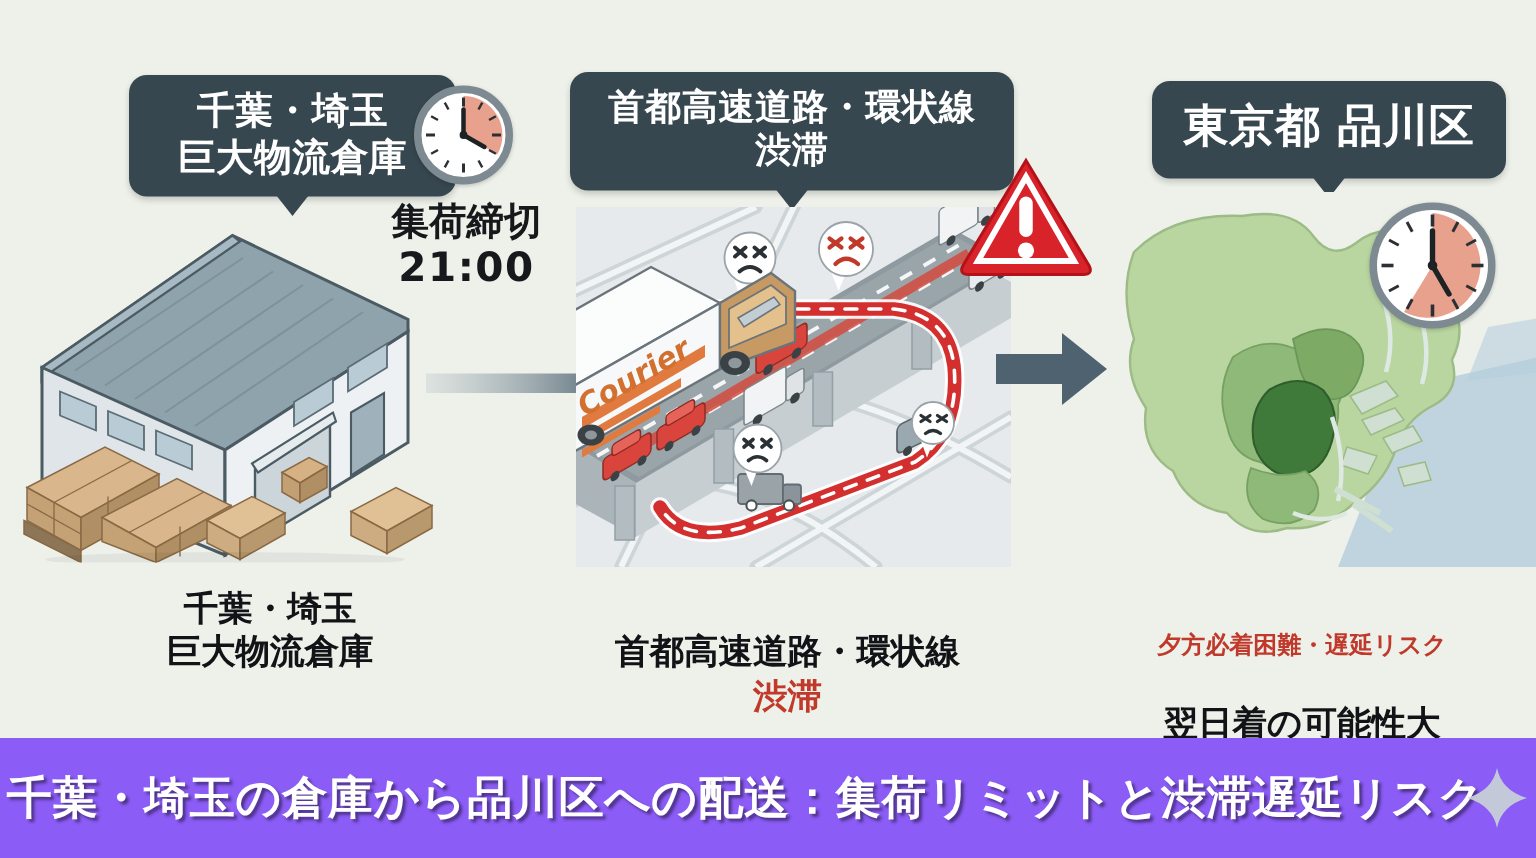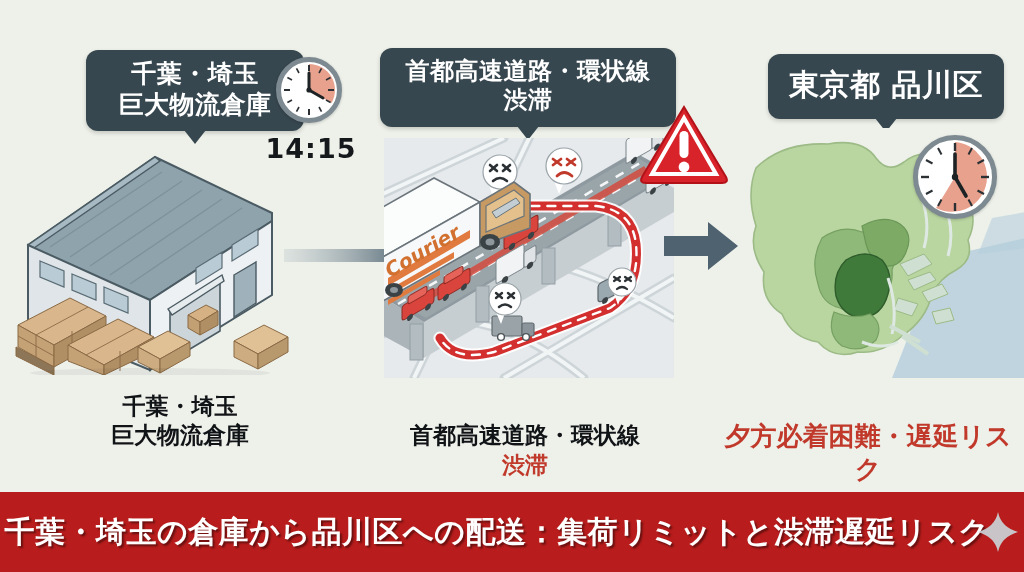--- a/index.html
+++ b/index.html
@@ -60,27 +60,27 @@
   
   #warning-triangle{position:absolute;left:638px;top:103px;}
 
   
   .caption{position:absolute;text-align:center;font-weight:700;
            line-height:1.28;color:#111417;white-space:pre-line;}
   #caption-warehouse{left:50px;top:392px;width:260px;font-size:23px;}
   #caption-highway{left:375px;top:392px;width:300px;font-size:23px;}
   #caption-destination{left:718px;top:392px;width:300px;font-size:22px;}
   .caption .accent-red{color:#c0392b;display:block;}
-  #caption-destination .line1{color:#c0392b;font-size:26px;display:block;}
+  #caption-destination .line1{color:#c0392b;font-size:16px;display:block;}
   #caption-destination .line2{color:#111417;font-size:23px;display:block;}
 
   
   #bottom-banner{
     position:absolute;left:0;bottom:0;width:1024px;height:80px;
-    background:#b91c1c;display:flex;align-items:center;justify-content:center;
+    background:#8b5cf6;display:flex;align-items:center;justify-content:center;
     gap:0;
   }
   #bottom-banner-text{
     color:#ffffff;font-size:30px;font-weight:700;letter-spacing:.5px;
     text-shadow:2px 2px 2px rgba(0,0,0,.45);
   }
   #sparkle-icon{flex:0 0 auto;margin-left:-14px;}
 </style>
 </head>
 <body>
@@ -187,21 +187,22 @@
         <line x1="6.4" y1="15.5" x2="11" y2="18"></line>
         <line x1="15.5" y1="6.4" x2="18" y2="11"></line>
       </g>
       <line x1="28" y1="28" x2="28" y2="11" stroke="#1d2224" stroke-width="3" stroke-linecap="round"></line>
       <line x1="28" y1="28" x2="42" y2="36" stroke="#1d2224" stroke-width="3" stroke-linecap="round"></line>
       <circle cx="28" cy="28" r="2.6" fill="#1d2224"></circle>
     </svg>
   </div>
 
   <div class="deadline">
-    <div class="num">14:15</div>
+    <div>集荷締切</div>
+    <div class="num">21:00</div>
   </div>
 
   <svg id="arrow-warehouse-to-highway" width="104" height="26" viewBox="0 0 104 26">
     <defs>
       <linearGradient id="ag1" x1="0" y1="0" x2="1" y2="0">
         <stop offset="0" stop-color="#a9b6bd" stop-opacity=".25"></stop>
         <stop offset="1" stop-color="#6d7f89" stop-opacity=".95"></stop>
       </linearGradient>
     </defs>
     <rect x="0" y="6" width="104" height="13" fill="url(#ag1)"></rect>

